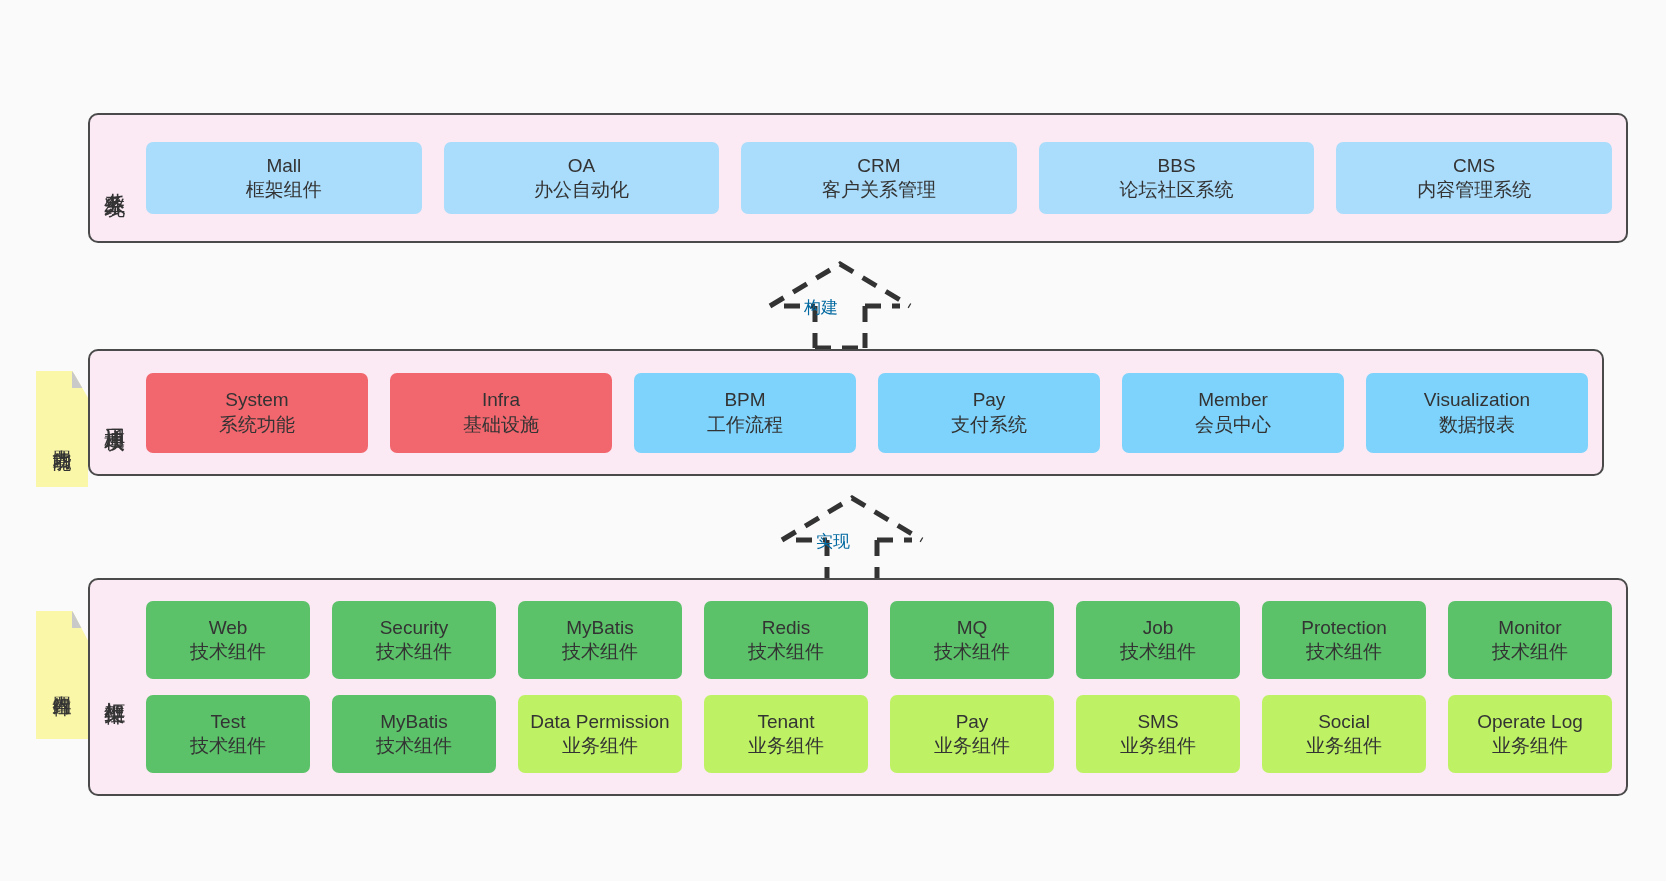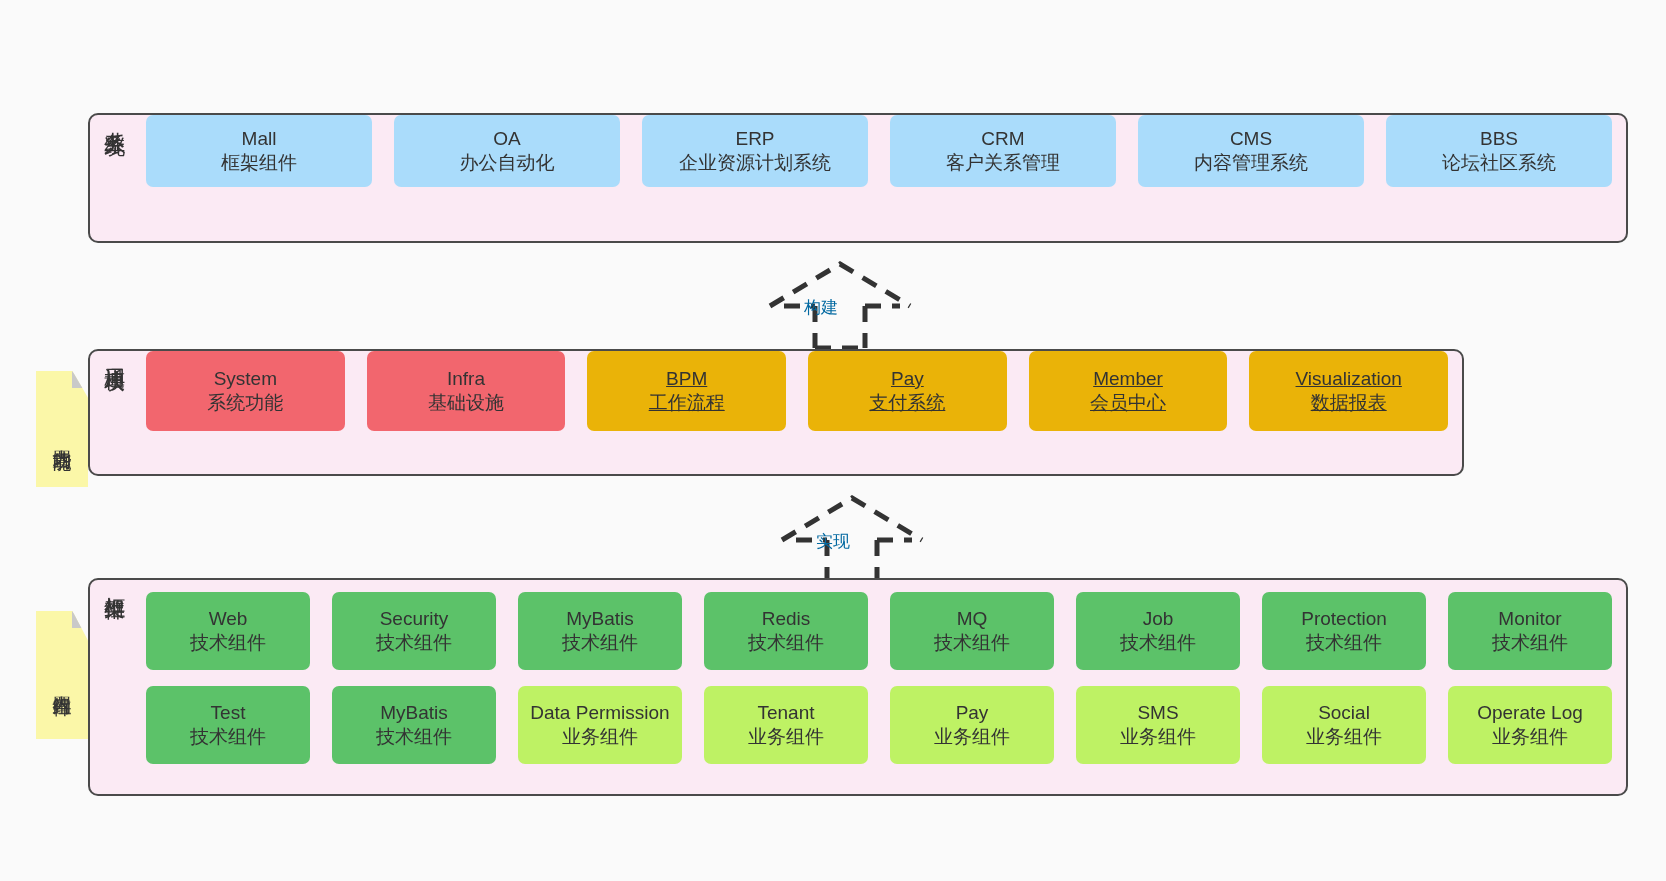--- a/index.html
+++ b/index.html
@@ -23,21 +23,21 @@
 
   
   .layer {
     position: absolute;
     background: #fbeaf4;
     border: 2px solid #4a4a4a;
     border-radius: 10px;
     box-sizing: border-box;
     display: flex;
     flex-direction: row;
-    align-items: flex-start;
+    align-items: center;
   }
 
   .layer-title {
     flex: 0 0 auto;
     width: 46px;
     display: flex;
     align-items: center;
     justify-content: center;
     font-size: 21px;
     line-height: 1.12;
@@ -78,30 +78,30 @@
     color: #333333;
     box-sizing: border-box;
     padding: 6px 4px;
     min-width: 0;
   }
   .cell .cl-en { display: block; }
   .cell .cl-cn { display: block; }
 
   .c-blue   { background: #aadcfb; }
   .c-red    { background: #f2666e; }
-  .c-pink   { background: #eab308; text-decoration: underline; }
+  .c-pink   { background: #7dd3fc; }
   .c-green  { background: #5cc269; }
   .c-lgreen { background: #bef264; }
 
   
   #layer-business { left: 88px; top: 113px; width: 1540px; height: 130px; }
   #layer-business .cell { height: 72px; }
 
   
-  #layer-modules { left: 88px; top: 349px; width: 1376px; height: 127px; }
+  #layer-modules { left: 88px; top: 349px; width: 1516px; height: 127px; }
   #layer-modules .cell { height: 80px; }
 
   
   #layer-framework { left: 88px; top: 578px; width: 1540px; height: 218px; }
   #layer-framework .layer-body { gap: 16px; padding-top: 12px; padding-bottom: 12px; }
   #layer-framework .cell { height: 78px; }
 
   
   .note {
     position: absolute;
@@ -163,34 +163,30 @@
       <div class="row">
         <div class="cell c-blue">
           <span class="cl-en">Mall</span>
           <span class="cl-cn">框架组件</span>
         </div>
         <div class="cell c-blue">
           <span class="cl-en">OA</span>
           <span class="cl-cn">办公自动化</span>
         </div>
         <div class="cell c-blue">
-          <span class="cl-en">ERP</span>
-          <span class="cl-cn">企业资源计划系统</span>
-        </div>
-        <div class="cell c-blue">
           <span class="cl-en">CRM</span>
           <span class="cl-cn">客户关系管理</span>
         </div>
         <div class="cell c-blue">
+          <span class="cl-en">BBS</span>
+          <span class="cl-cn">论坛社区系统</span>
+        </div>
+        <div class="cell c-blue">
           <span class="cl-en">CMS</span>
           <span class="cl-cn">内容管理系统</span>
-        </div>
-        <div class="cell c-blue">
-          <span class="cl-en">BBS</span>
-          <span class="cl-cn">论坛社区系统</span>
         </div>
       </div>
     </div>
   </div>
 
   <div class="arrow" id="arrow-build">
     <svg width="160" height="92" viewBox="0 0 160 92" aria-hidden="true">
       <path d="M 10 48 L 80 6 L 150 48" fill="none" stroke="#333" stroke-width="5" stroke-dasharray="16,11" stroke-linecap="butt"></path>
       <path d="M 55 48 L 55 90" fill="none" stroke="#333" stroke-width="5" stroke-dasharray="16,11"></path>
       <path d="M 105 48 L 105 90" fill="none" stroke="#333" stroke-width="5" stroke-dasharray="16,11"></path>

